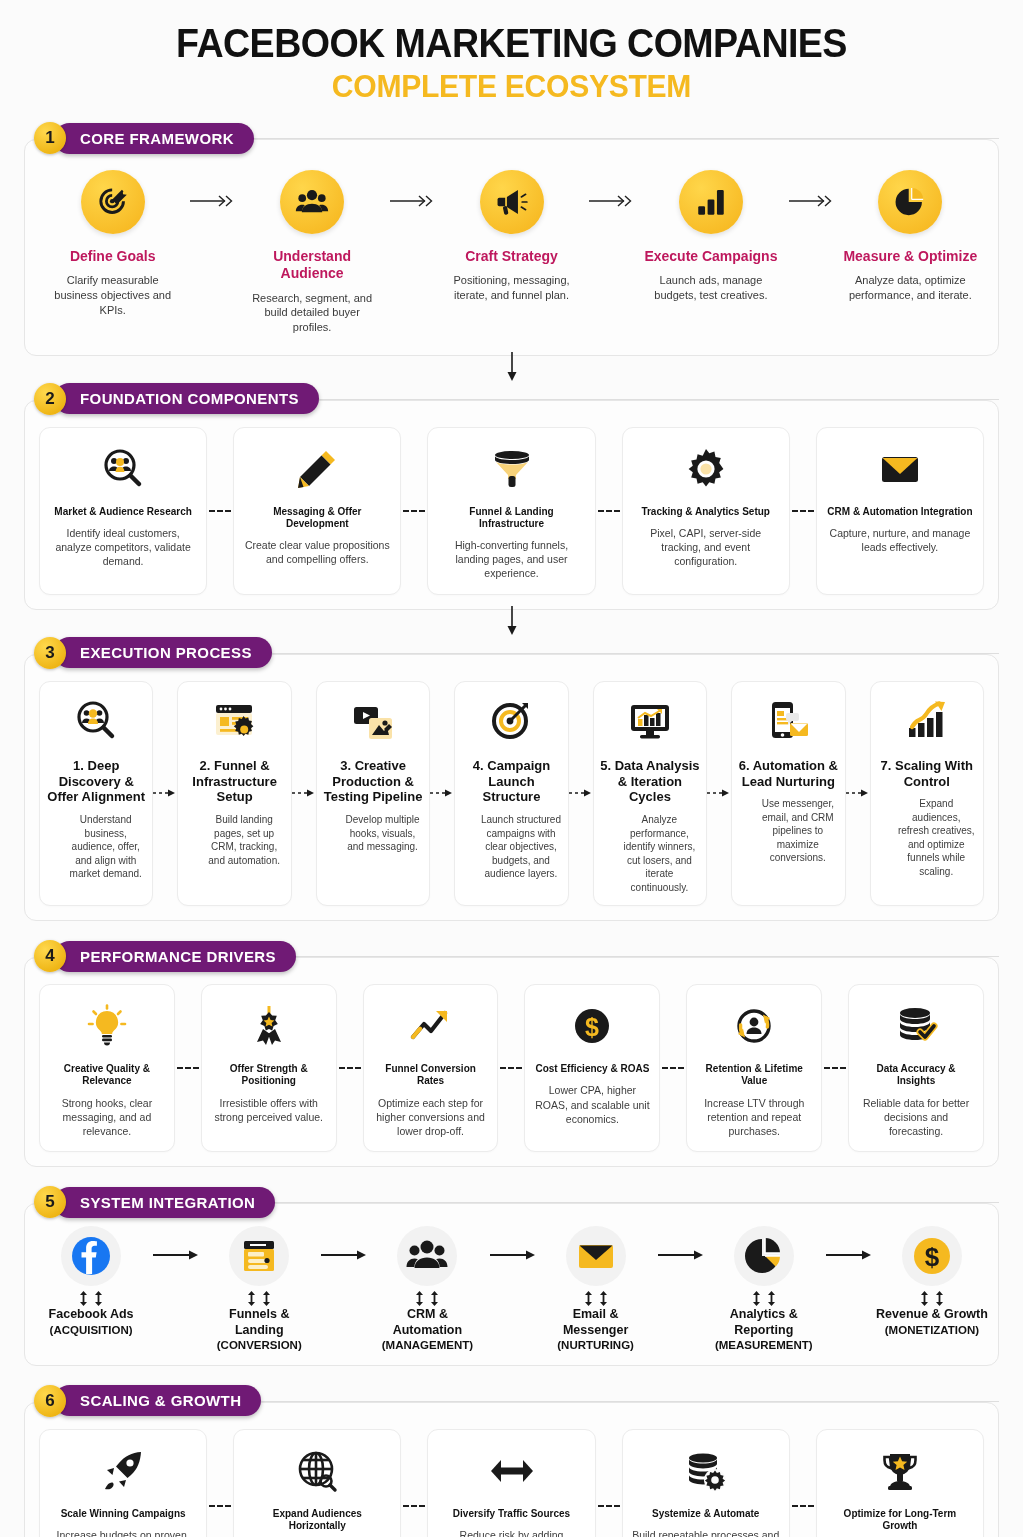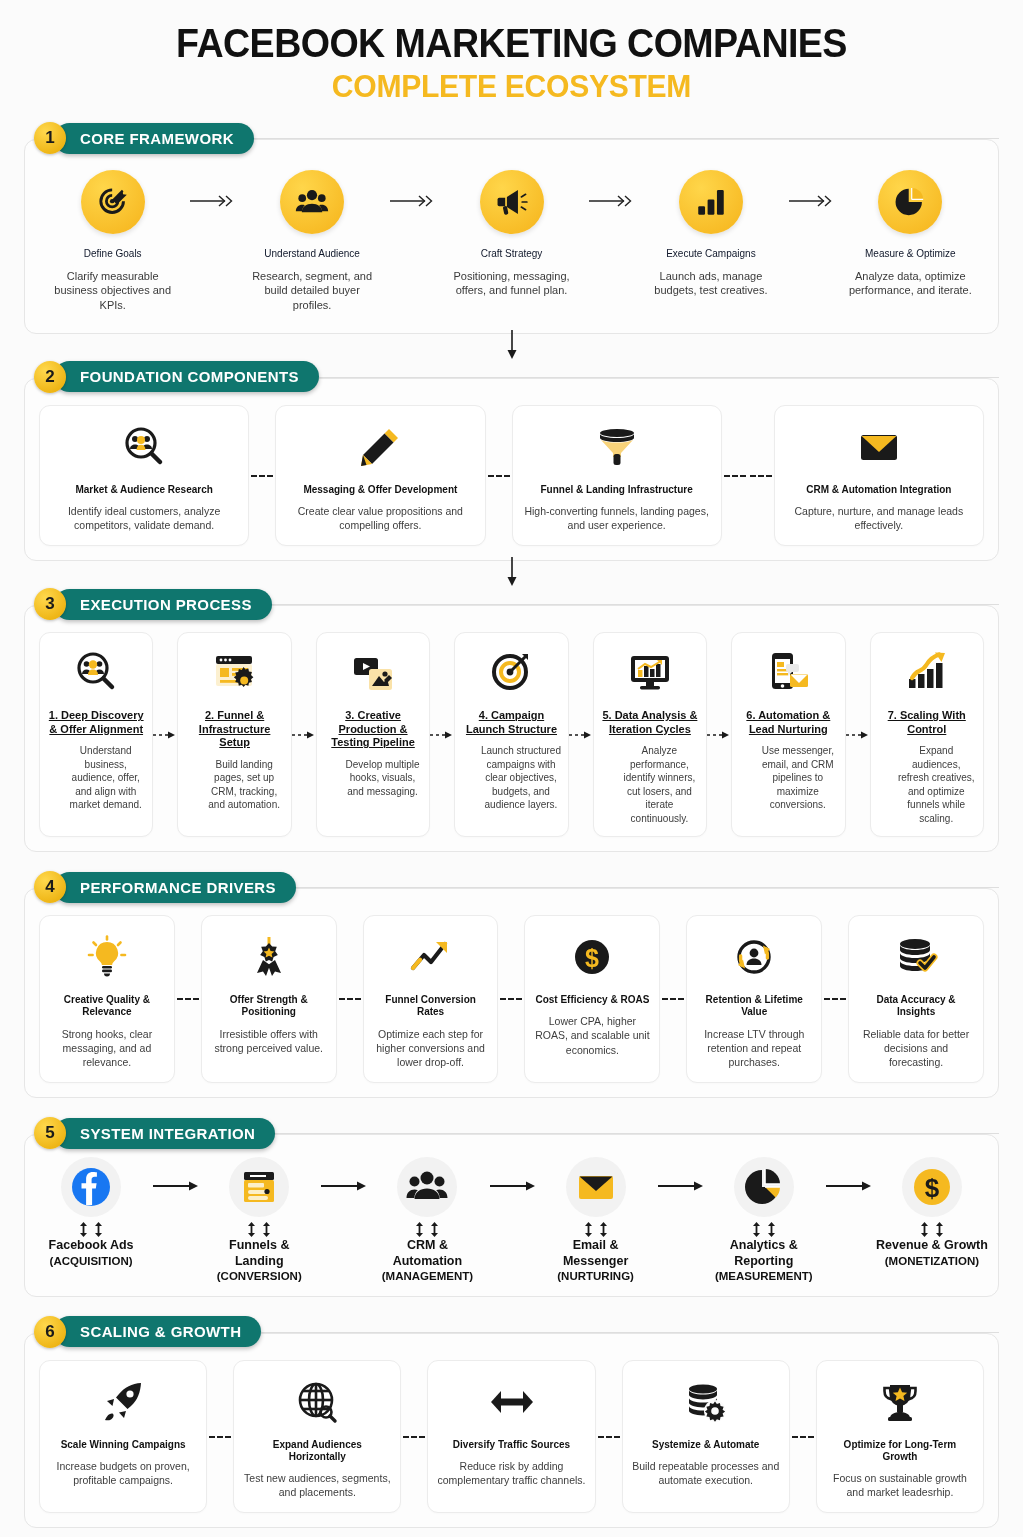--- a/index.html
+++ b/index.html
@@ -32,21 +32,21 @@
   .sec-header { position: relative; height: 34px; z-index: 6; display: flex; align-items: center; }
   .sec-num {
     width: 32px; height: 32px; border-radius: 50%;
     background: radial-gradient(circle at 35% 30%, #FFD84D, #E8A800);
     color: #1a1a1a; font-weight: 800; font-size: 17px;
     display: flex; align-items: center; justify-content: center;
     position: relative; z-index: 3; margin-left: 10px;
     box-shadow: 0 1px 3px rgba(0,0,0,.25);
   }
   .sec-pill {
-    margin-left: -12px; height: 31px; background: #0f766e;
+    margin-left: -12px; height: 31px; background: #701a75;
     border-radius: 16px; display: flex; align-items: center;
     padding: 0 20px 0 26px; position: relative; z-index: 2;
     box-shadow: 0 2px 4px rgba(0,0,0,.25);
   }
   .sec-pill span {
     color: #fff; font-size: 15px; font-weight: 700; letter-spacing: 0.4px;
     white-space: nowrap;
   }
   .sec-rule { flex: 1; height: 1px; background: #dedede; margin-top: 1px; }
   .sec-body {
@@ -57,40 +57,40 @@
 
   
   .flow-item { flex: 1; text-align: center; padding: 4px 6px 6px; }
   .circle {
     width: 64px; height: 64px; border-radius: 50%;
     background: radial-gradient(circle at 35% 28%, #FFD64A, #F5B31A);
     margin: 0 auto 14px; display: flex; align-items: center; justify-content: center;
     box-shadow: 0 2px 5px rgba(0,0,0,.12);
   }
   .circle svg { width: 34px; height: 34px; }
-  .flow-title { font-size: 10px; font-weight: 400; line-height: 1.22; color: #0f172a; }
+  .flow-title { font-size: 14px; font-weight: 700; line-height: 1.22; color: #be185d; }
   .flow-desc { font-size: 11px; line-height: 1.34; color: #3a3a3a; margin-top: 8px; }
   .arrow-h { flex: 0 0 52px; display: flex; align-items: flex-start; justify-content: center; padding-top: 28px; }
   .arrow-h svg { width: 46px; height: 14px; }
 
   
   .card {
     flex: 1; border: 1px solid #ececec; border-radius: 11px; background: #fff;
     padding: 14px 9px 13px; text-align: center; min-width: 0;
     box-shadow: 0 1px 2px rgba(0,0,0,.02);
   }
   .card-ico { height: 54px; display: flex; align-items: center; justify-content: center; margin-bottom: 10px; }
   .card-ico svg { width: 44px; height: 44px; }
   .card-title { font-size: 10px; font-weight: 700; line-height: 1.22; color: #111; }
   .card-desc { font-size: 10.5px; line-height: 1.35; color: #3d3d3d; margin-top: 8px; }
   .dash { flex: 0 0 26px; display: flex; align-items: center; justify-content: center; }
   .dash i { display: block; width: 22px; border-top: 2px dashed #1d1d1d; }
 
   .sec-body.exec .card { padding: 12px 6px 11px; }
-  .sec-body.exec .card-title { font-size: 11px; text-decoration: underline; }
+  .sec-body.exec .card-title { font-size: 13px; }
   .sec-body.exec .card-desc { font-size: 10px; margin-left: 19px; }
   .dash-arrow { flex: 0 0 24px; display: flex; align-items: center; justify-content: center; }
   .dash-arrow svg { width: 24px; height: 10px; }
 
   
   .sec-body.sysint { padding: 22px 10px 12px; align-items: flex-start; }
   .sys-item { flex: 1; text-align: center; }
   .sys-circle {
     width: 60px; height: 60px; border-radius: 50%; background: #f2f2f2;
     margin: 0 auto 4px; display: flex; align-items: center; justify-content: center;
@@ -181,21 +181,21 @@
               <path d="M14 14 27 6v28l-13-8z"></path>
               <rect x="10" y="25" width="5" height="10" rx="2" transform="rotate(-12 12 30)"></rect>
               <g stroke="#1a1a1a" stroke-width="2" stroke-linecap="round">
                 <line x1="31" y1="14" x2="36" y2="11"></line>
                 <line x1="32" y1="20" x2="37.5" y2="20"></line>
                 <line x1="31" y1="26" x2="36" y2="29"></line>
               </g>
             </svg>
         </div>
         <div class="flow-title">Craft Strategy</div>
-        <div class="flow-desc">Positioning, messaging, offers, and funnel plan.</div>
+        <div class="flow-desc">Positioning, messaging, iterate, and funnel plan.</div>
       </div>
 
       <div class="arrow-h">
         <svg viewBox="0 0 46 14">
             <line x1="1" y1="7" x2="36" y2="7" stroke="#222" stroke-width="1.4"></line>
             <polyline points="30,2 35.5,7 30,12" fill="none" stroke="#222" stroke-width="1.4"></polyline>
             <polyline points="37,2 42.5,7 37,12" fill="none" stroke="#222" stroke-width="1.4"></polyline>
           </svg>
       </div>
 
@@ -296,20 +296,31 @@
               <rect x="18.5" y="29" width="7" height="11" rx="2.5" fill="#1a1a1a"></rect>
             </svg>
         </div>
         <div class="card-title">Funnel &amp; Landing Infrastructure</div>
         <div class="card-desc">High-converting funnels, landing pages, and user experience.</div>
       </div>
       <div class="dash">
           <i></i>
         </div>
 
+      <div class="card">
+        <div class="card-ico">
+          <svg viewBox="0 0 44 44">
+              <path d="M22 2l3.3 4.2 5.1-1.6 1.1 5.3 5.3 1.1-1.6 5.1L39.4 22l-4.2 3.3 1.6 5.1-5.3 1.1-1.1 5.3-5.1-1.6L22 39.4l-3.3-4.2-5.1 1.6-1.1-5.3-5.3-1.1 1.6-5.1L4.6 22l4.2-3.3-1.6-5.1 5.3-1.1 1.1-5.3 5.1 1.6z" fill="#1a1a1a"></path>
+              <circle cx="22" cy="22" r="8.6" fill="#fff"></circle>
+              <circle cx="22" cy="22" r="5.6" fill="#FAE2A8"></circle>
+            </svg>
+        </div>
+        <div class="card-title">Tracking &amp; Analytics Setup</div>
+        <div class="card-desc">Pixel, CAPI, server-side tracking, and event configuration.</div>
+      </div>
       <div class="dash">
           <i></i>
         </div>
 
       <div class="card">
         <div class="card-ico">
           <svg viewBox="0 0 44 44">
               <rect x="4" y="10" width="36" height="25" rx="2.5" fill="#1a1a1a"></rect>
               <path d="M4.6 11h34.8L22 27z" fill="#F5B920"></path>
             </svg>

